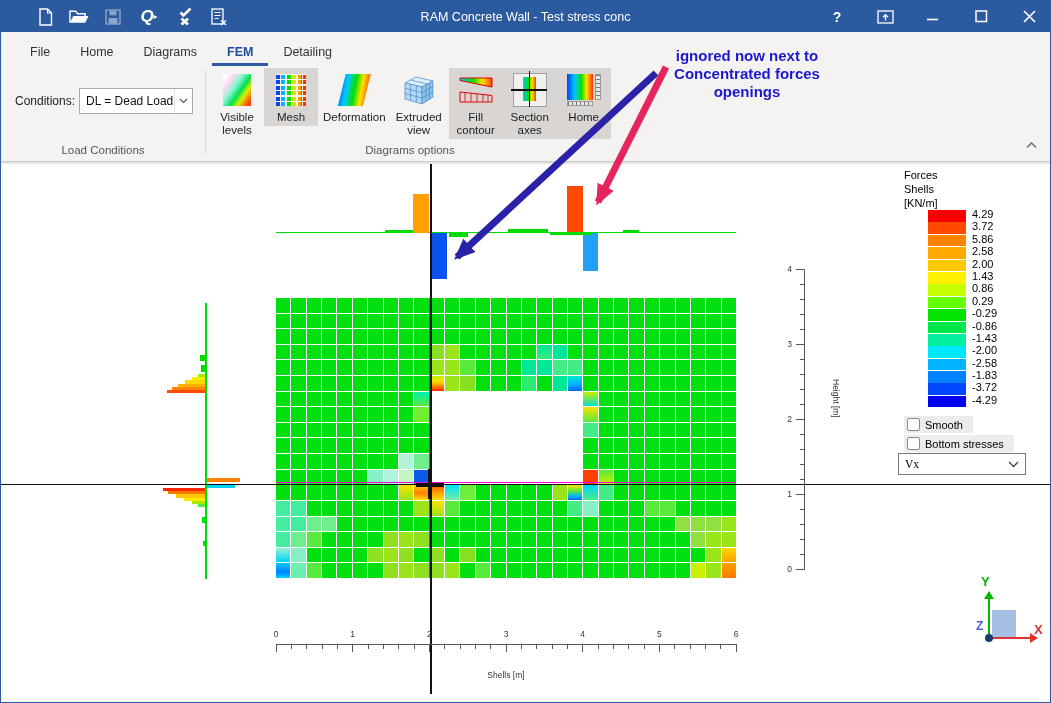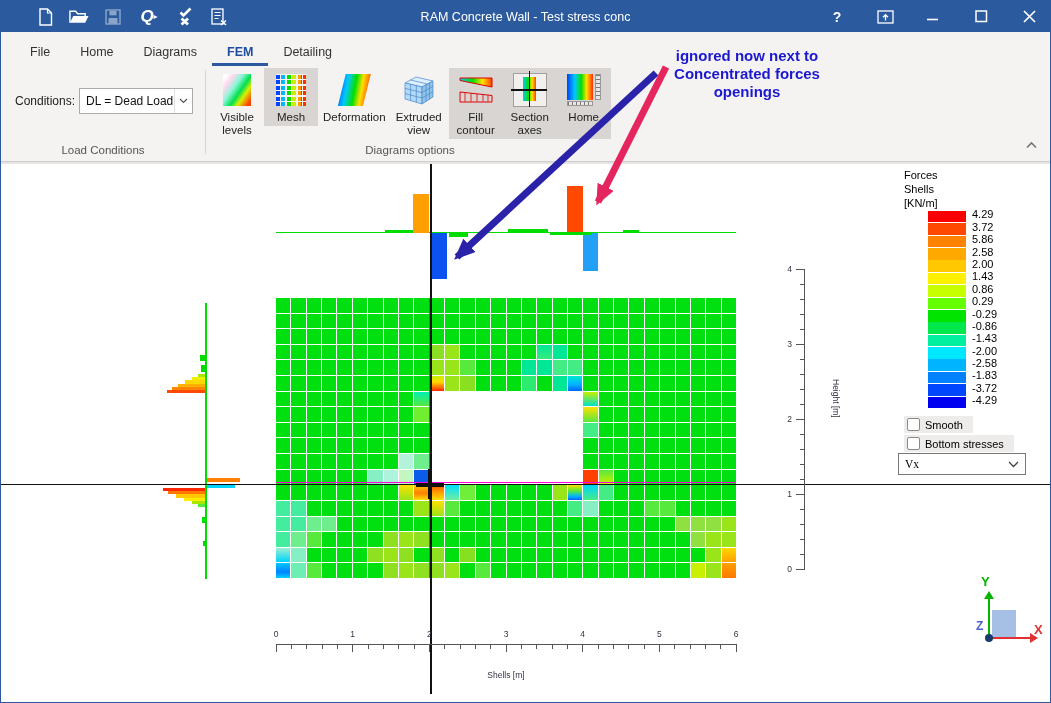--- a/index.html
+++ b/index.html
@@ -40,21 +40,21 @@
   .grplabel.graphic{left:209px;width:400px;}
   .collapse{position:absolute;right:12px;bottom:8px;}
   
   .plot{position:absolute;inset:0;z-index:1;}
   .abs{position:absolute;}
   #mesh{position:absolute;left:275px;top:297px;width:460px;height:280px;display:grid;
         grid-template-columns:repeat(30,1fr);grid-template-rows:repeat(18,1fr);gap:1px;}
   
   .legend-title{position:absolute;left:903px;top:167px;font-size:11px;line-height:14px;color:#000;}
   #legend-rows{position:absolute;left:903px;top:209px;}
-  .lrow{display:flex;height:12.4px;align-items:flex-end;padding-left:24px;}
+  .lrow{display:flex;height:12.4px;align-items:flex-start;padding-left:24px;}
   .lsw{width:38px;height:11.6px;}
   .lval{margin-left:6px;font-size:11px;color:#000;transform:translateY(-2px);}
   .chk{position:absolute;display:flex;align-items:center;background:#edecea;padding:2px 10px 2px 3px;}
   .chk .box{width:11px;height:11px;background:#fff;border:1px solid #8a8a8a;border-radius:2px;margin-right:5px;}
   .chk .clabel{font-size:11px;color:#000;}
   .vxsel{position:absolute;left:897px;top:452px;width:126px;height:20px;background:#fff;
          border:1px solid #767676;display:flex;align-items:center;font-size:11.5px;color:#000;}
   .vxsel .val{flex:1;padding-left:6px;font-family:Liberation Serif, serif;}
   .vxsel .arr{padding-right:6px;display:flex;}
   

